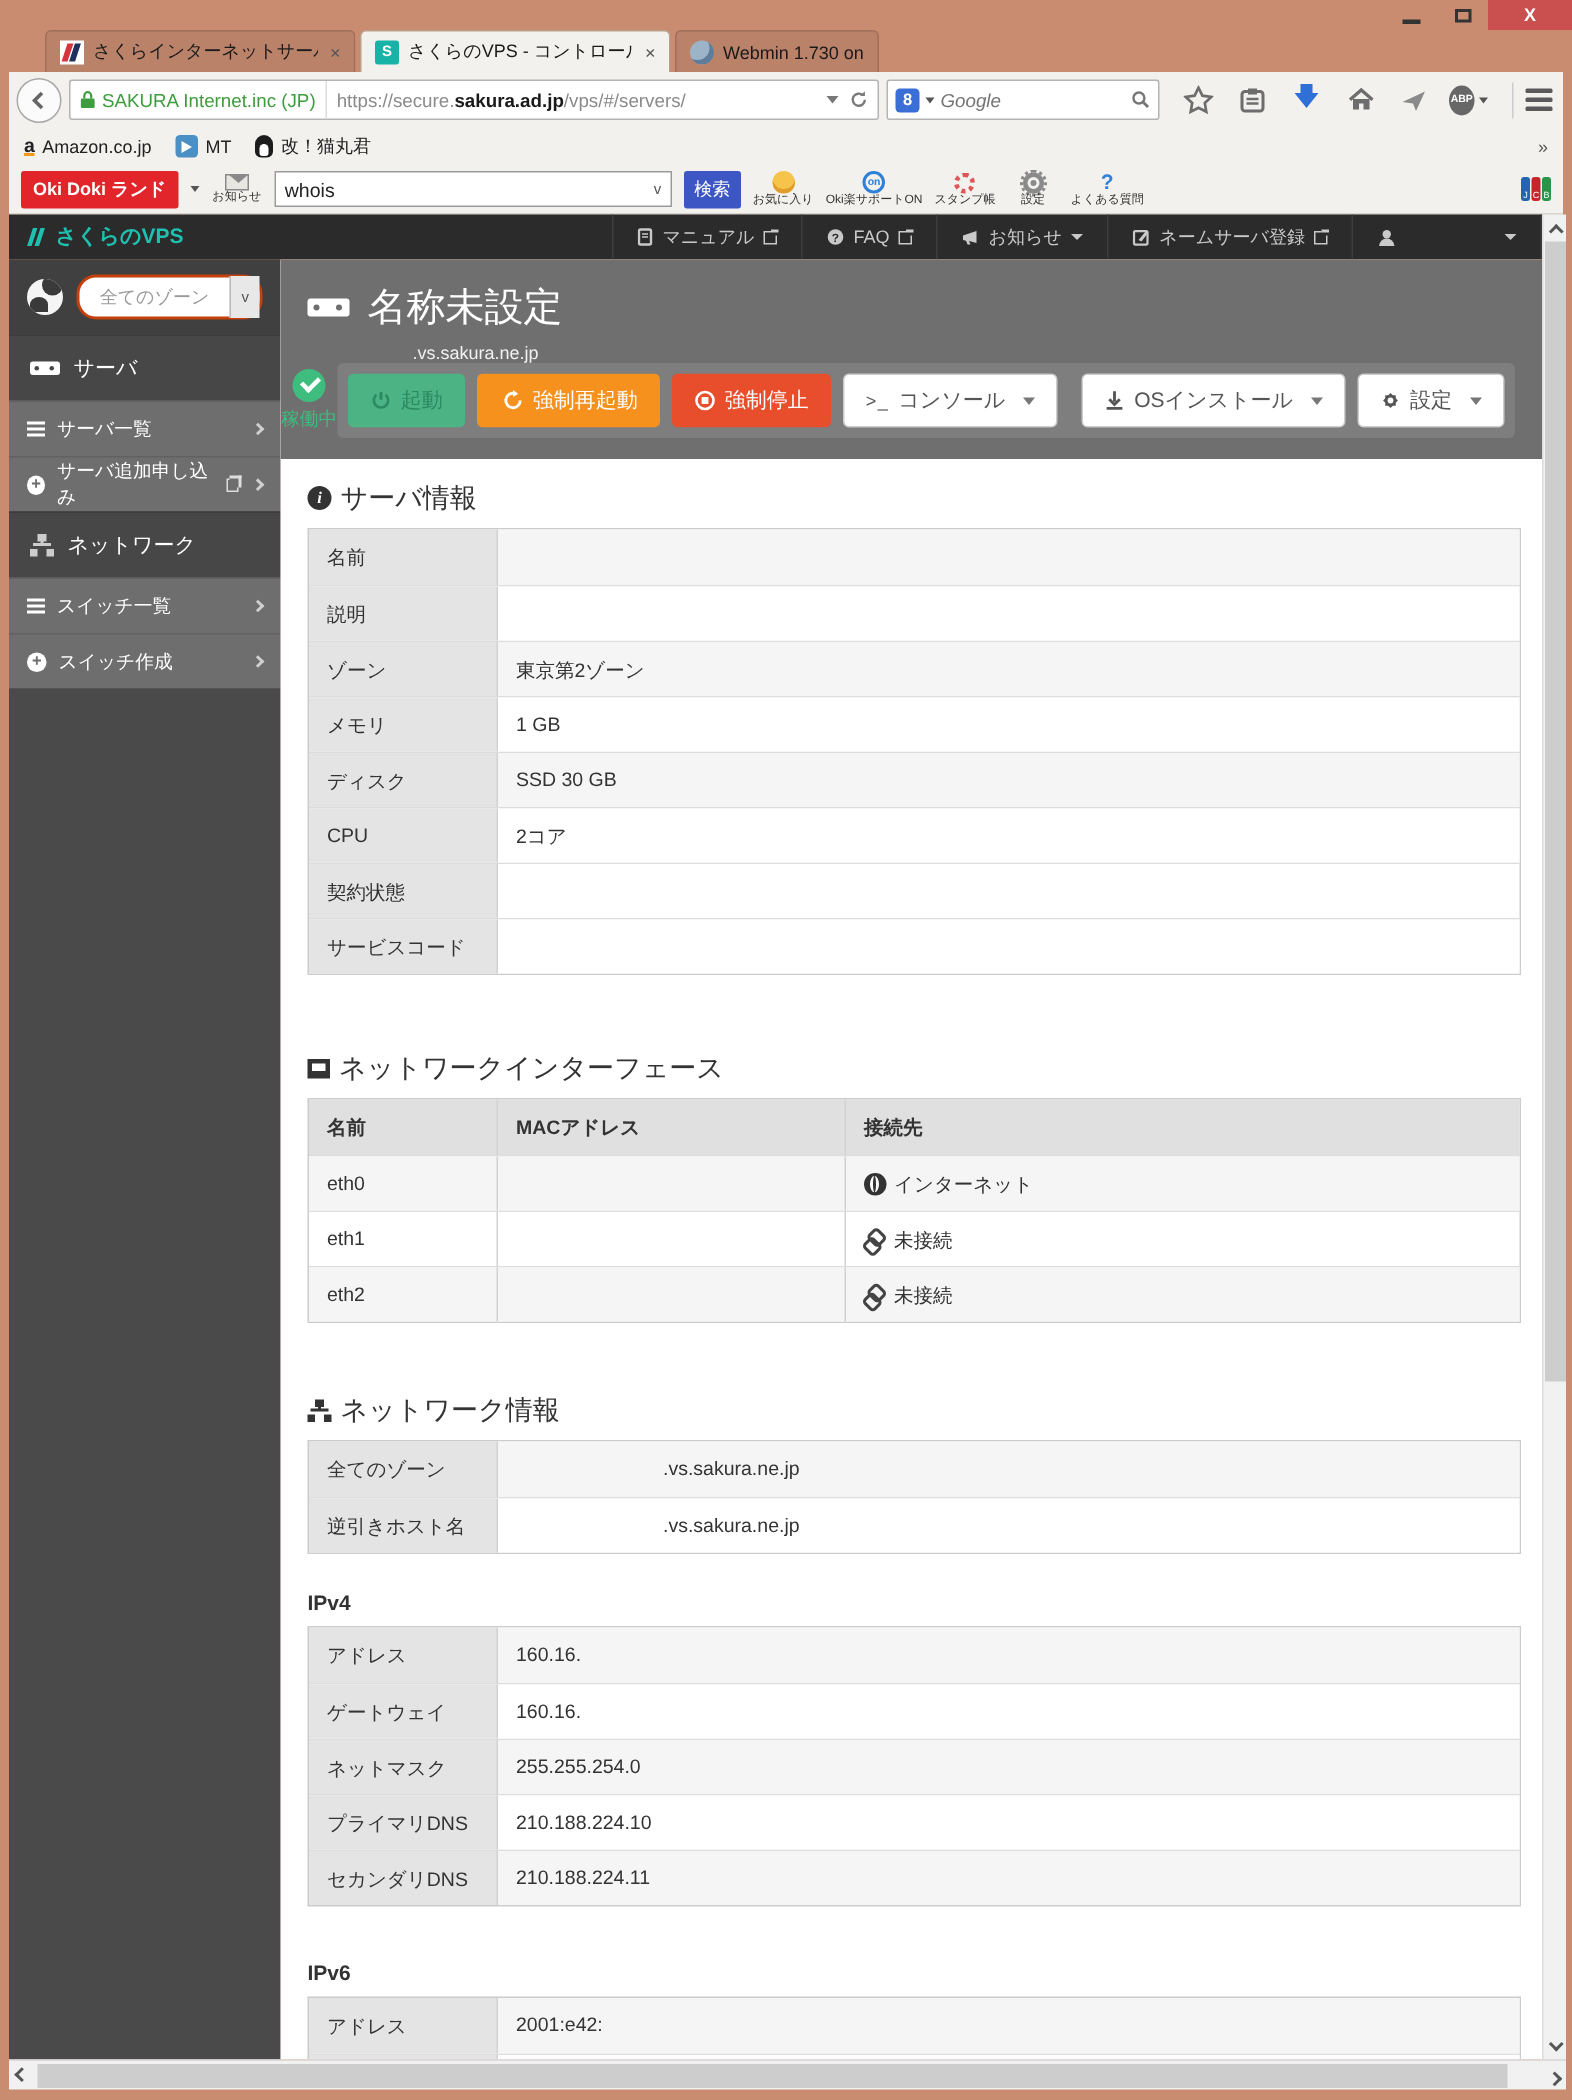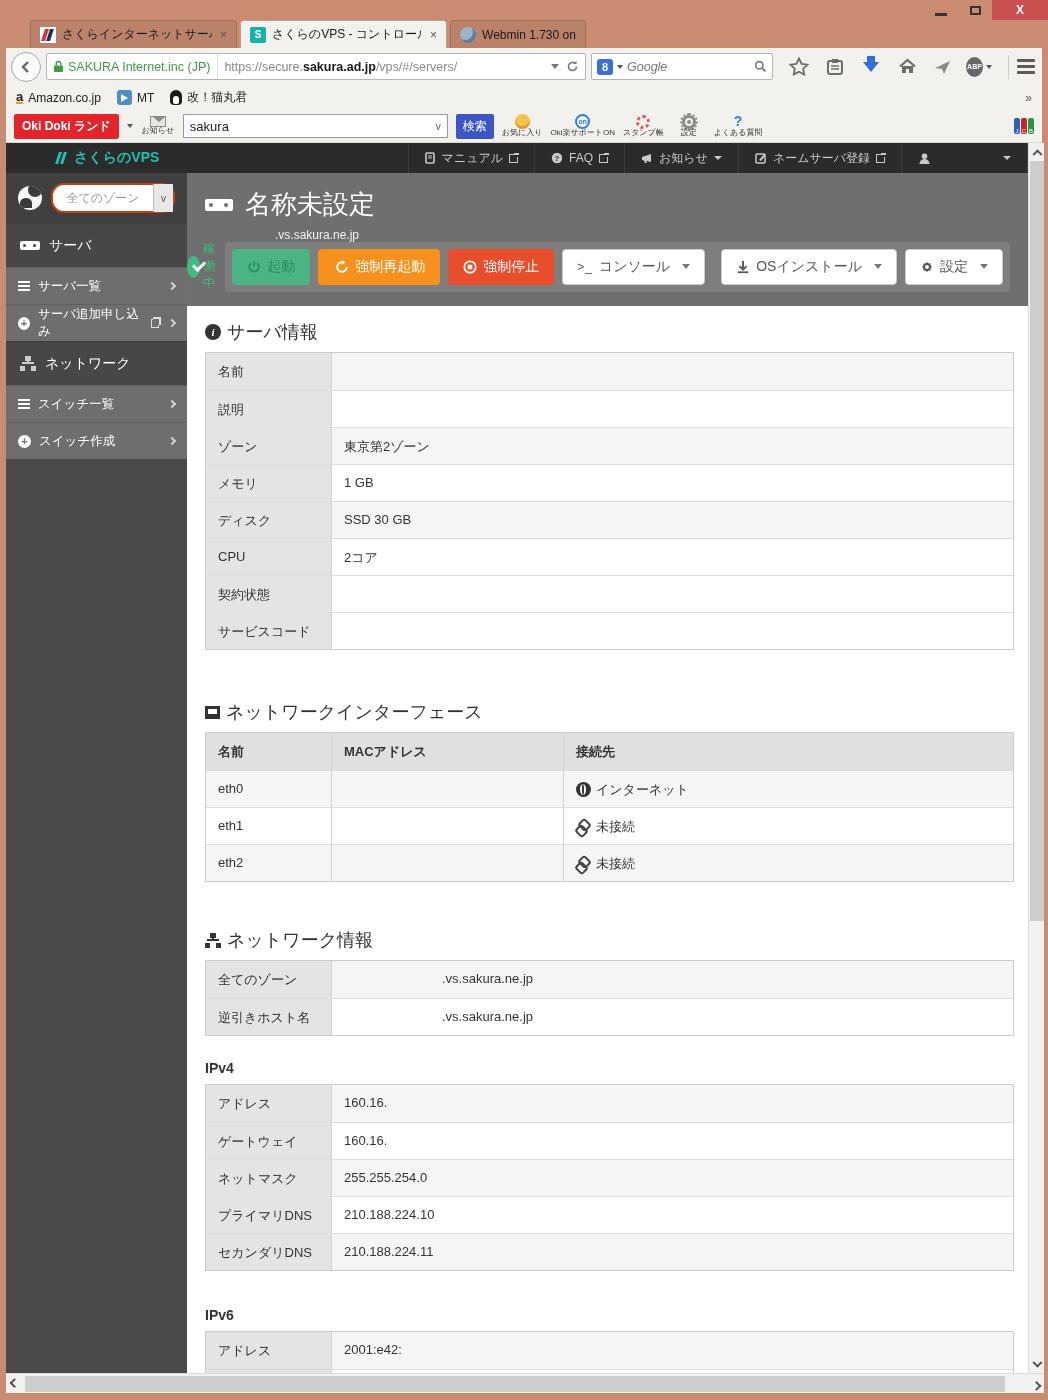--- a/index.html
+++ b/index.html
@@ -79,21 +79,21 @@
   .ic-on { width:15px; height:15px; border-radius:50%; border:2px solid #2f80d8; color:#2f80d8; font-size:7px; font-weight:bold; display:flex; align-items:center; justify-content:center; }
   .ic-stamp { width:14px; height:14px; border-radius:50%; border:3px dotted #e05555; }
   .ic-gear-s { width:14px; height:14px; border-radius:50%; background:#8a8a8a; box-shadow:inset 0 0 0 3px #8a8a8a, inset 0 0 0 5px #f2f1ee; outline:2px dotted #8a8a8a; }
   .ic-q { color:#2f80d8; font-weight:bold; font-size:14px; }
   .jcb { margin-left:auto; display:flex; gap:1px; }
   .jcb i { width:6px; height:16px; border-radius:2px; color:#fff; font-size:6px; display:flex; align-items:flex-end; justify-content:center; font-style:normal; }
   .jcb .j { background:#2663b0; } .jcb .c { background:#c9242b; } .jcb .b { background:#289548; }
 
   
   .app-navbar { position:absolute; top:143px; left:6px; width:1022px; height:30px; background:#2b2b2b; display:flex; align-items:stretch; }
-  .brand { display:flex; align-items:center; gap:5px; padding:0 12px; color:#1fc0b0; font-size:14px; font-weight:bold;margin-left:37px; }
+  .brand { display:flex; align-items:center; gap:5px; padding:0 12px; color:#1fc0b0; font-size:14px; font-weight:bold; }
   .brand-glyph { position:relative; width:14px; height:14px; }
   .brand-glyph i { position:absolute; top:1px; width:3px; height:12px; background:#1fc0b0; transform:skewX(-18deg); }
   .brand-glyph i.g1 { left:2px; } .brand-glyph i.g2 { left:7px; }
   .nav-menu { margin-left:auto; display:flex; align-items:stretch; }
   .nav-item { display:flex; align-items:center; gap:6px; padding:0 16px; color:#c9c9c9; font-size:12px;
               border-left:1px solid #3d3d3d; cursor:pointer; white-space:nowrap; }
   .nav-item:last-child { border-right:1px solid #3d3d3d; }
   .nav-caret { width:0; height:0; border-left:4px solid transparent; border-right:4px solid transparent; border-top:4px solid #c9c9c9; }
   .mini-sq { width:9px; height:9px; border:1px solid #c9c9c9; position:relative; }
   .mini-sq::after { content:""; position:absolute; right:-2px; top:-2px; width:5px; height:2px; background:#2b2b2b; border-top:2px solid #c9c9c9; }
@@ -124,21 +124,21 @@
   .main { flex:1; background:#fff; overflow:hidden; }
 
   
   .server-header { background:#6f6f6f; height:133px; color:#fff; position:relative; }
   .sh-title { position:absolute; left:18px; top:14px; display:flex; align-items:center; gap:12px; }
   .sh-title .ic-server { width:28px; height:12px; }
   .sh-title .ic-server::after { left:4px; top:4px; width:4px; height:4px; box-shadow:15px 0 0 #6f6f6f; background:#6f6f6f; }
   .sh-title h1 { font-size:26px; font-weight:normal; }
   .sh-host { position:absolute; left:88px; top:55px; font-size:12px; color:#f0f0f0; }
   .sh-actions { position:absolute; left:0; bottom:14px; right:18px; display:flex; align-items:center; }
-  .status { width:73px; display:flex; flex-direction:row; align-items:center; gap:3px; }
+  .status { width:73px; display:flex; flex-direction:column; align-items:center; gap:3px; }
   .check-circle { width:22px; height:22px; border-radius:50%; background:#3ebd7e; position:relative; }
   .check-circle::after { content:""; position:absolute; left:6px; top:5px; width:9px; height:5px; border-left:3px solid #fff; border-bottom:3px solid #fff; transform:rotate(-45deg); }
   .status span { color:#3ebd7e; font-size:12.5px; }
   .btnbar { flex:1; background:#7e7e7e; border-radius:4px; padding:7px; display:flex; gap:8px; align-items:center; }
   .abtn { height:36px; border-radius:4px; display:flex; align-items:center; justify-content:center; gap:6px; font-size:14px; padding:0 14px; cursor:pointer; border:1px solid transparent; white-space:nowrap; }
   .abtn svg { flex:none; }
   .abtn-green { background:#4cb385; color:#2a8a60; }
   .abtn-orange { background:#f6911e; color:#fff;padding-left:16px; }
   .abtn-red { background:#e84e2b; color:#ffffff; }
   .abtn-white { background:#fff; color:#555; border-color:#ccc; }
@@ -321,21 +321,21 @@
     </div>
 
     <div class="custom-toolbar">
       <span class="okidoki">Oki Doki ランド</span>
       <span class="mini-caret"></span>
       <span class="ct-item">
         <span class="ic-env"></span>
         <span>お知らせ</span>
       </span>
       <span class="combo">
-        <span>sakura</span>
+        <span>whois</span>
         <span class="v">v</span>
       </span>
       <span class="btn-kensaku">検索</span>
       <span class="ct-item">
         <span class="ic-smile"></span>
         <span>お気に入り</span>
       </span>
       <span class="ct-item">
         <span class="ic-on">on</span>
         <span>Oki楽サポートON</span>

